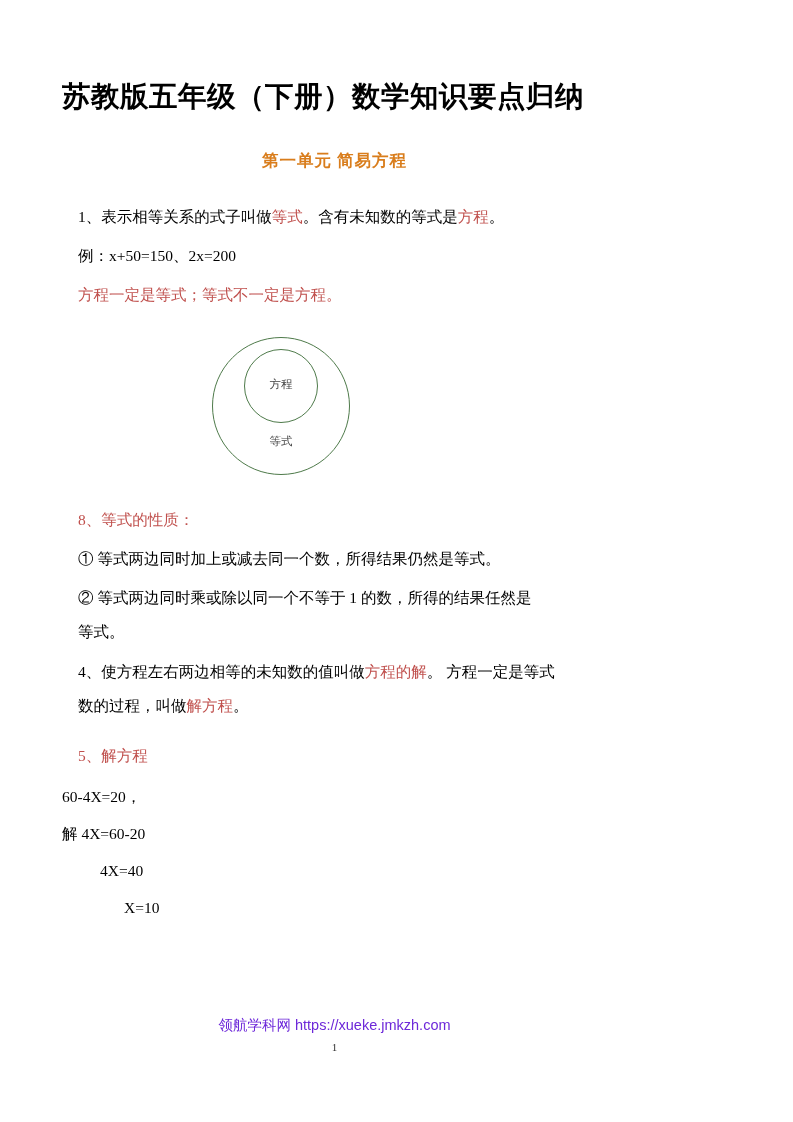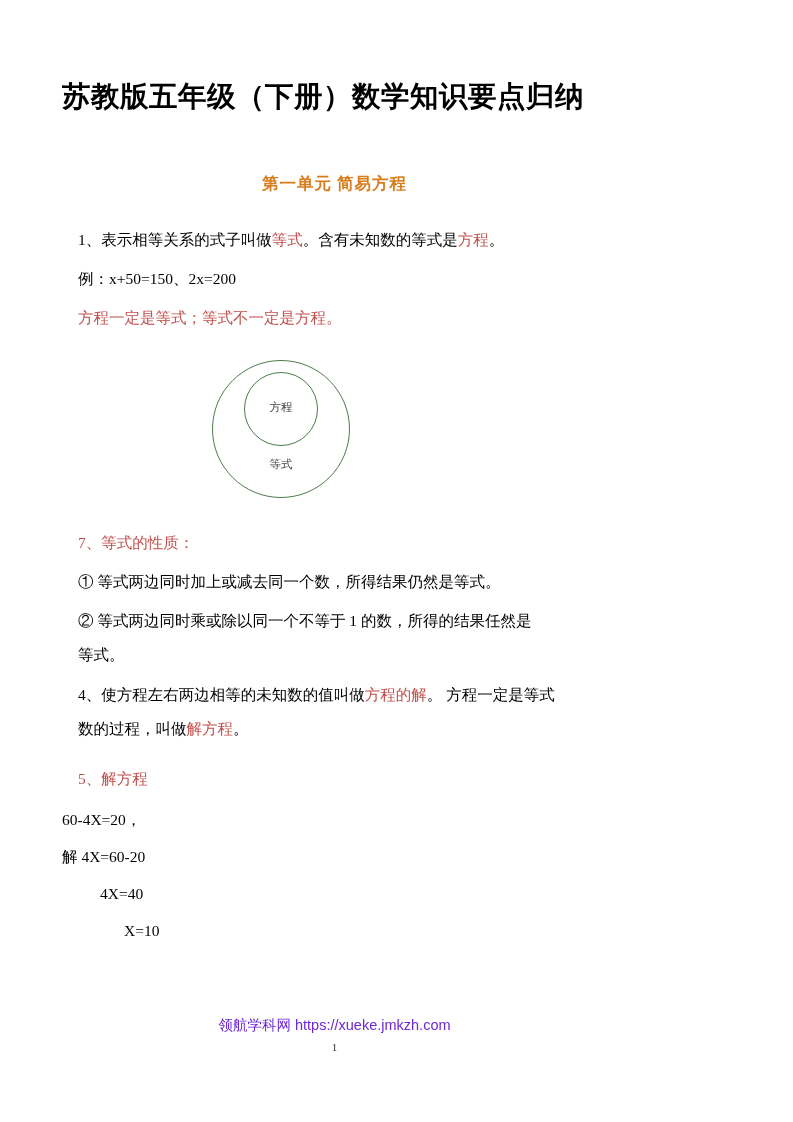--- a/index.html
+++ b/index.html
@@ -27,21 +27,21 @@
     margin-top: 78px;
     font-family: "Liberation Serif", serif;
     font-weight: bold;
     font-size: 28.5px;
     letter-spacing: 0.5px;
     text-align: left;
     color: #000;
     white-space: nowrap;
   }
   .unit-heading {
-    margin-top: 57px;
+    margin-top: 34px;
     text-align: center;
     font-weight: bold;
     font-size: 16.5px;
     color: #d97d1c;
     letter-spacing: 1px;
   }
   .body-block {
     margin-top: 30px;
     font-size: 15.5px;
     line-height: 2.05;
@@ -140,21 +140,21 @@
 
     <div class="diagram-wrap">
       <div class="diagram">
         <div class="circle-outer"></div>
         <div class="circle-inner"></div>
         <div class="label-inner">方程</div>
         <div class="label-outer">等式</div>
       </div>
     </div>
 
-    <p class="para hl sp-before">7、等式的性质：</p>
+    <p class="para hl sp-before">8、等式的性质：</p>
 
     <p class="para">①  等式两边同时加上或减去同一个数，所得结果仍然是等式。</p>
 
     <p class="para tight">②  等式两边同时乘或除以同一个不等于 1 的数，所得的结果任然是</p>
     <p class="para">等式。</p>
 
     <p class="para tight"><span>4、使方程左右两边相等的未知数的值叫做</span><span class="hl">方程的解</span><span>。 方程一定是等式</span></p>
 
     <p class="para"><span>数的过程，叫做</span><span class="hl">解方程</span><span>。</span></p>
 

